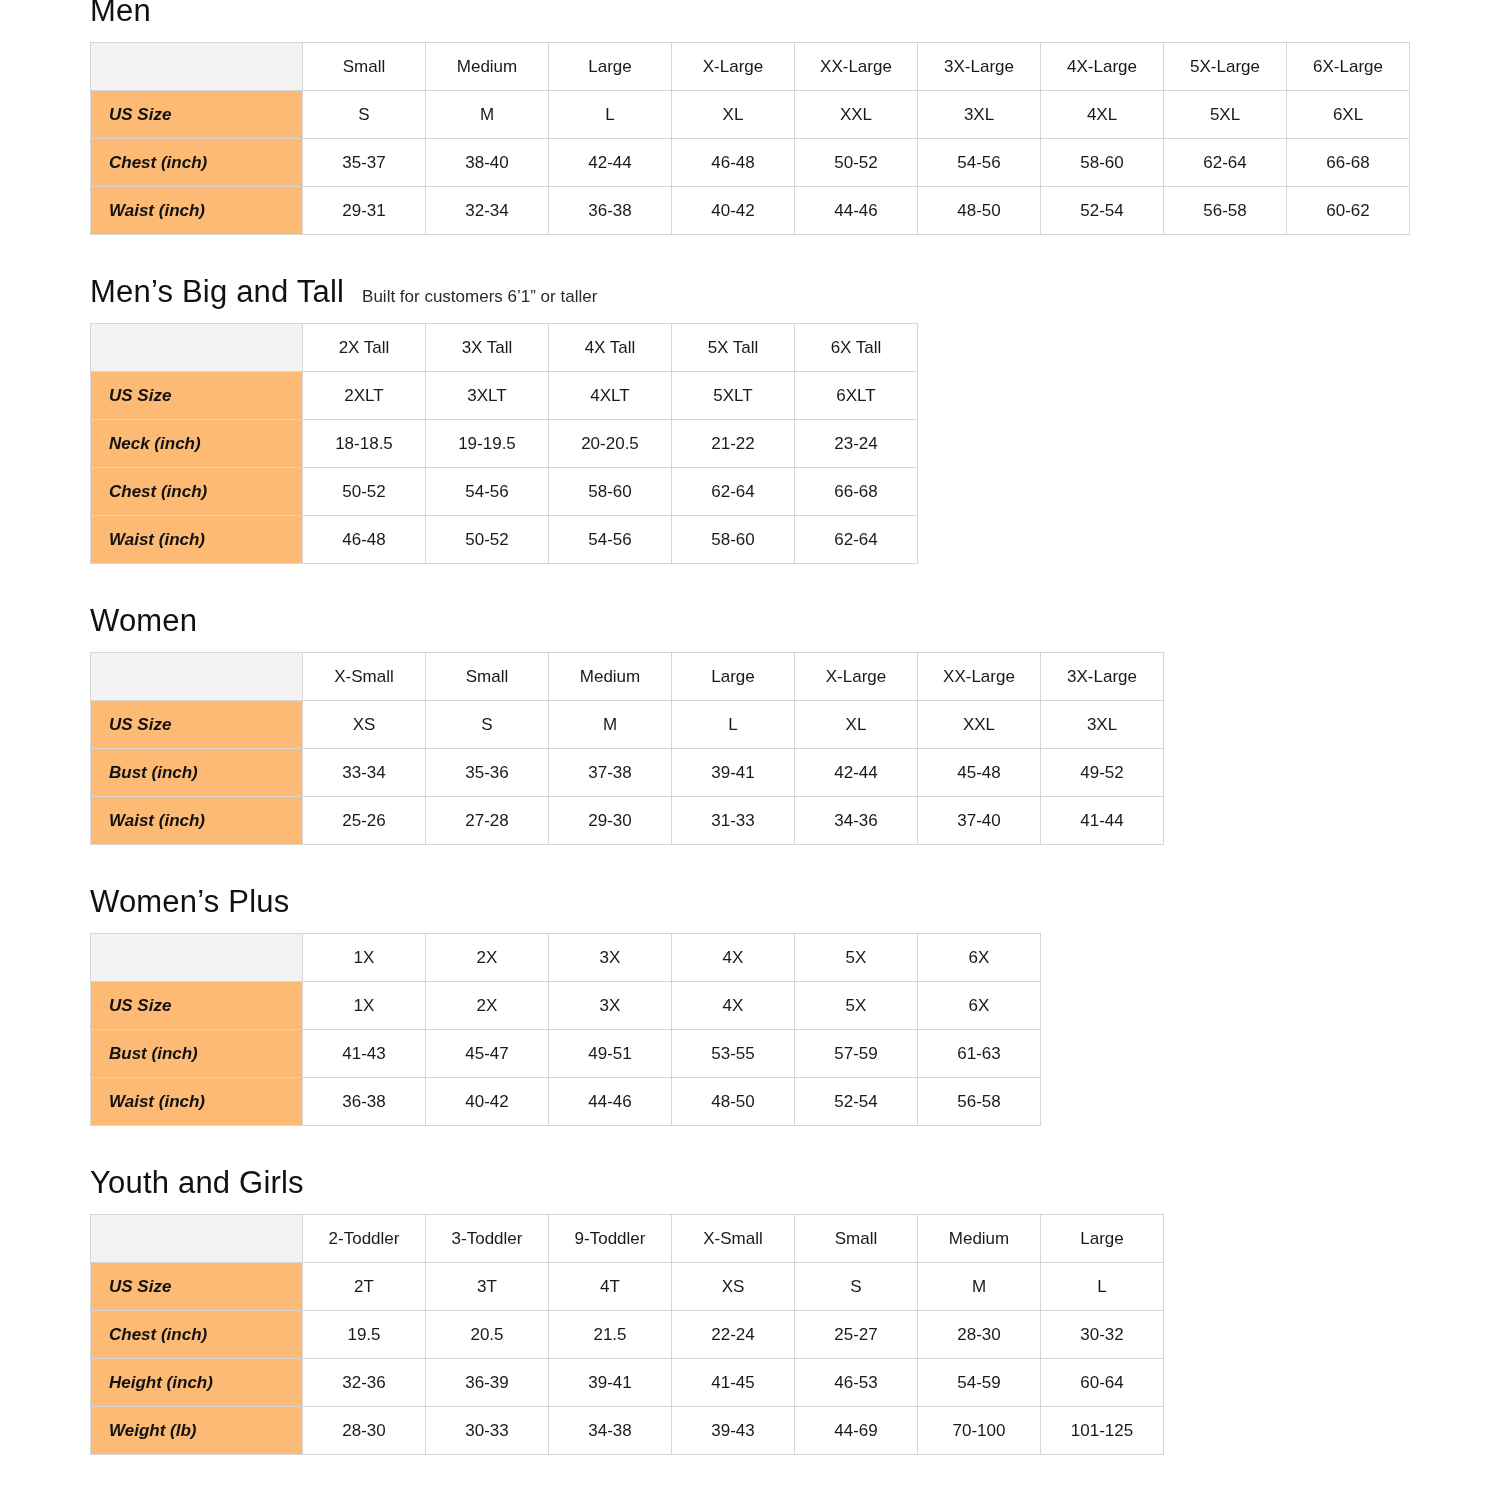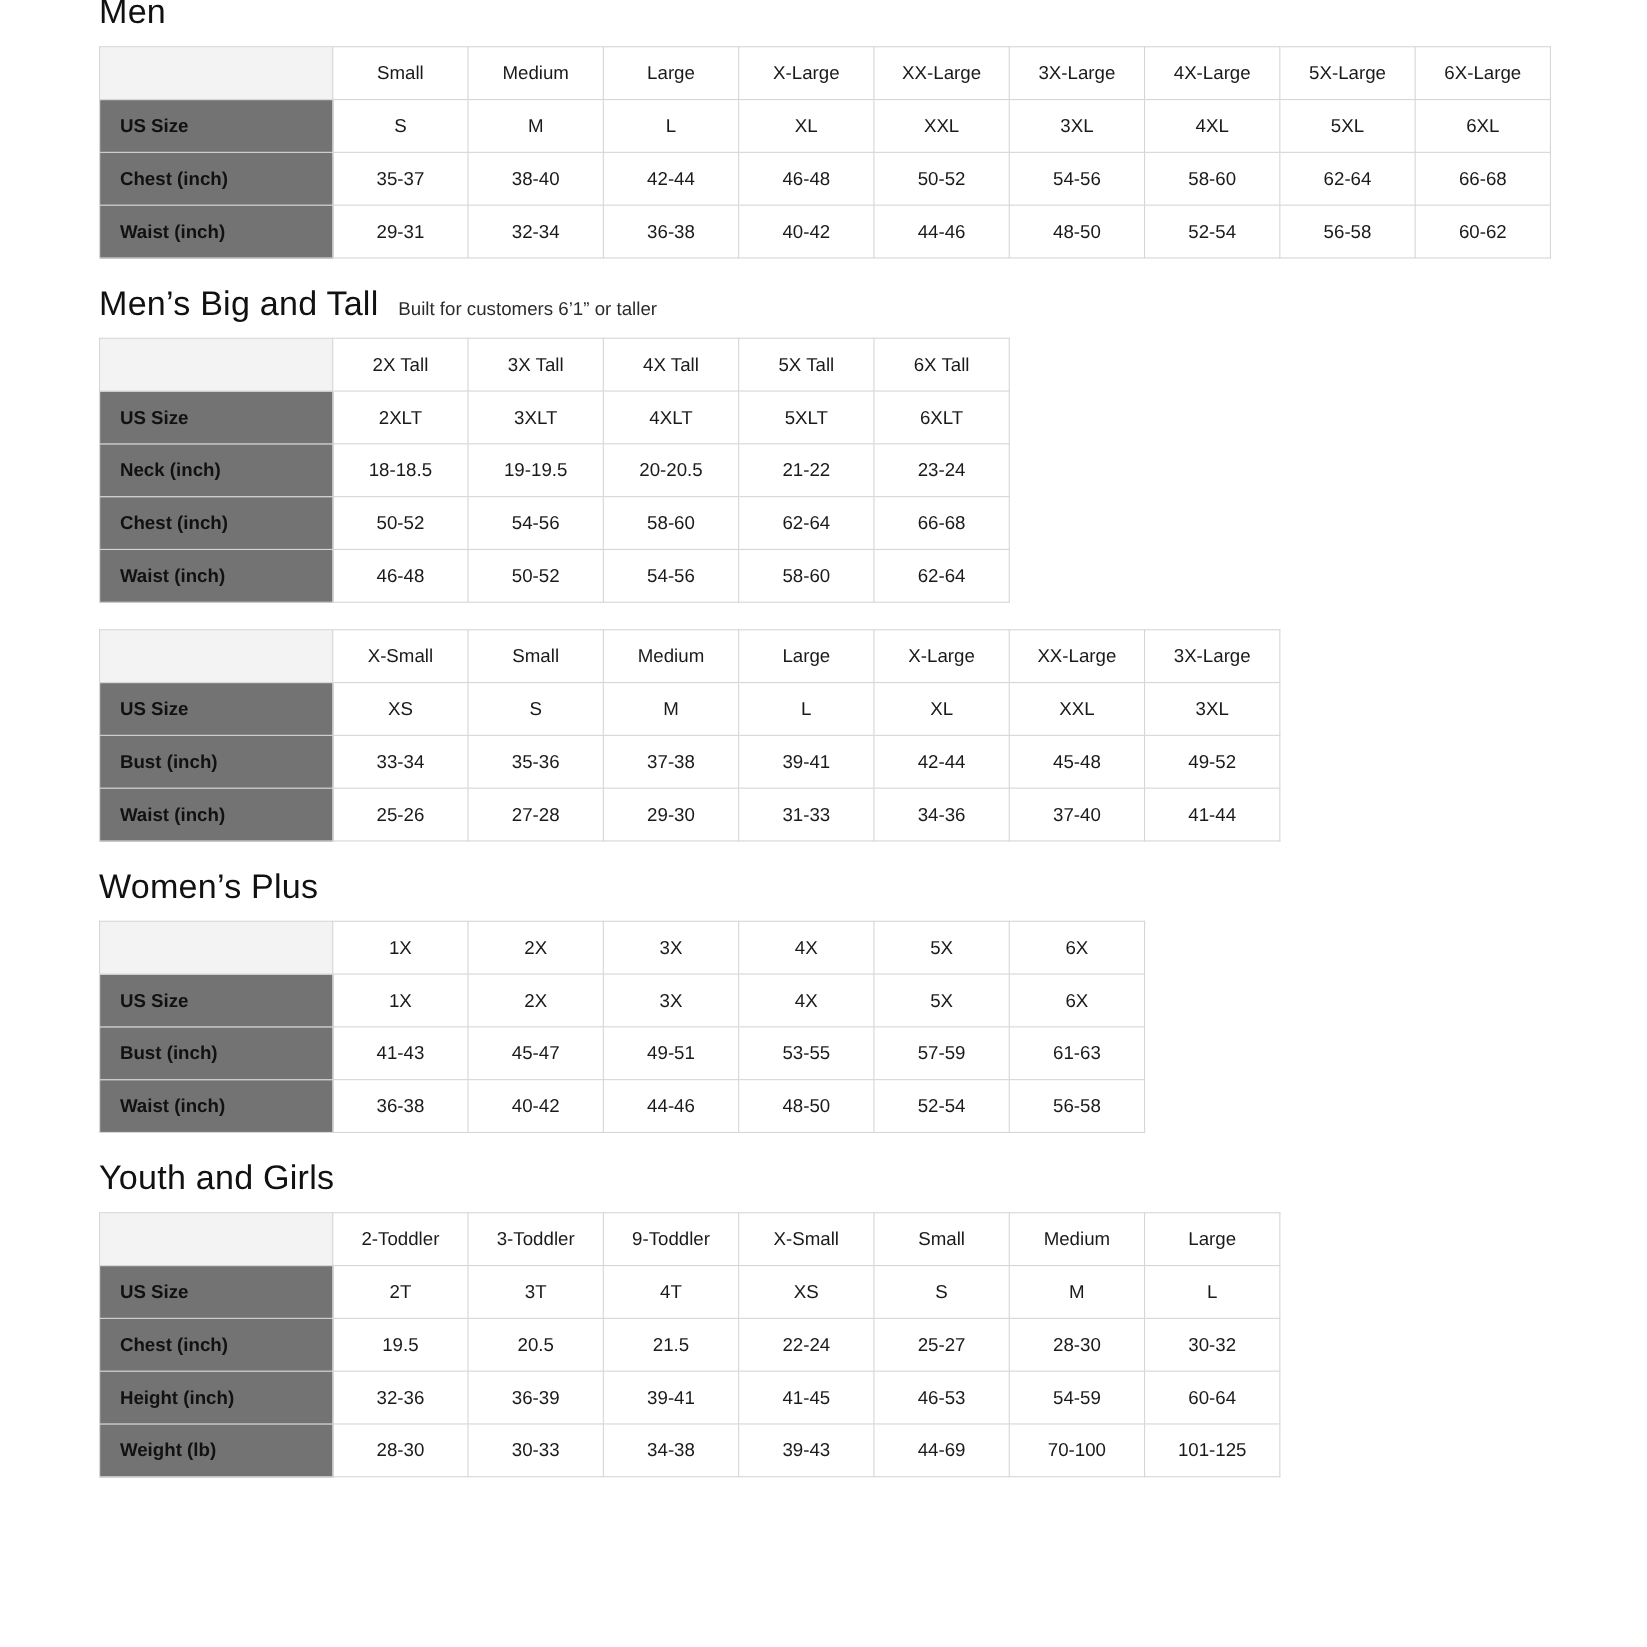--- a/index.html
+++ b/index.html
@@ -12,21 +12,21 @@
     width: 1497px;
     min-height: 1497px;
     font-family: "Liberation Sans", sans-serif;
     color: #111111;
     -webkit-font-smoothing: antialiased;
   }
   .page {
     padding: 0 60px 0 90px;
   }
   .section {
-    margin-bottom: 24px;
+    margin-bottom: 40px;
   }
   .section-head {
     display: flex;
     align-items: baseline;
     gap: 18px;
     margin-bottom: 14px;
   }
   .section-title {
     font-size: 31px;
     font-weight: 400;
@@ -55,26 +55,27 @@
   }
   table.size-table th.corner {
     background: #f3f3f3;
     border: 1px solid #d6d6d6;
   }
   table.size-table th.colhead {
     background: #ffffff;
     font-weight: 400;
   }
   table.size-table th.rowhead {
-    background: #737373;
+    background: #fdba74;
     text-align: left;
     padding-left: 18px;
     font-weight: bold;
     font-size: 17px;
     color: #111111;
+    font-style: italic;
   }
   .col-label { width: 212px; }
   .col-data { width: 123px; }
   #first-section { padding-top: 0; }
   #first-section .section-title { margin-top: -6px; }
 </style>
 </head>
 <body>
 
 <div class="page">
@@ -204,20 +205,23 @@
               <td>46-48</td>
               <td>50-52</td>
               <td>54-56</td>
               <td>58-60</td>
               <td>62-64</td>
             </tr>
           </tbody>
         </table>
       </div>
       <div class="section">
+        <div class="section-head">
+          <div class="section-title">Women</div>
+        </div>
         <table class="size-table">
           <colgroup>
             <col class="col-label" style="width: 212px;">
             <col class="col-data" style="width: 123px;">
             <col class="col-data" style="width: 123px;">
             <col class="col-data" style="width: 123px;">
             <col class="col-data" style="width: 123px;">
             <col class="col-data" style="width: 123px;">
             <col class="col-data" style="width: 123px;">
             <col class="col-data" style="width: 123px;">

